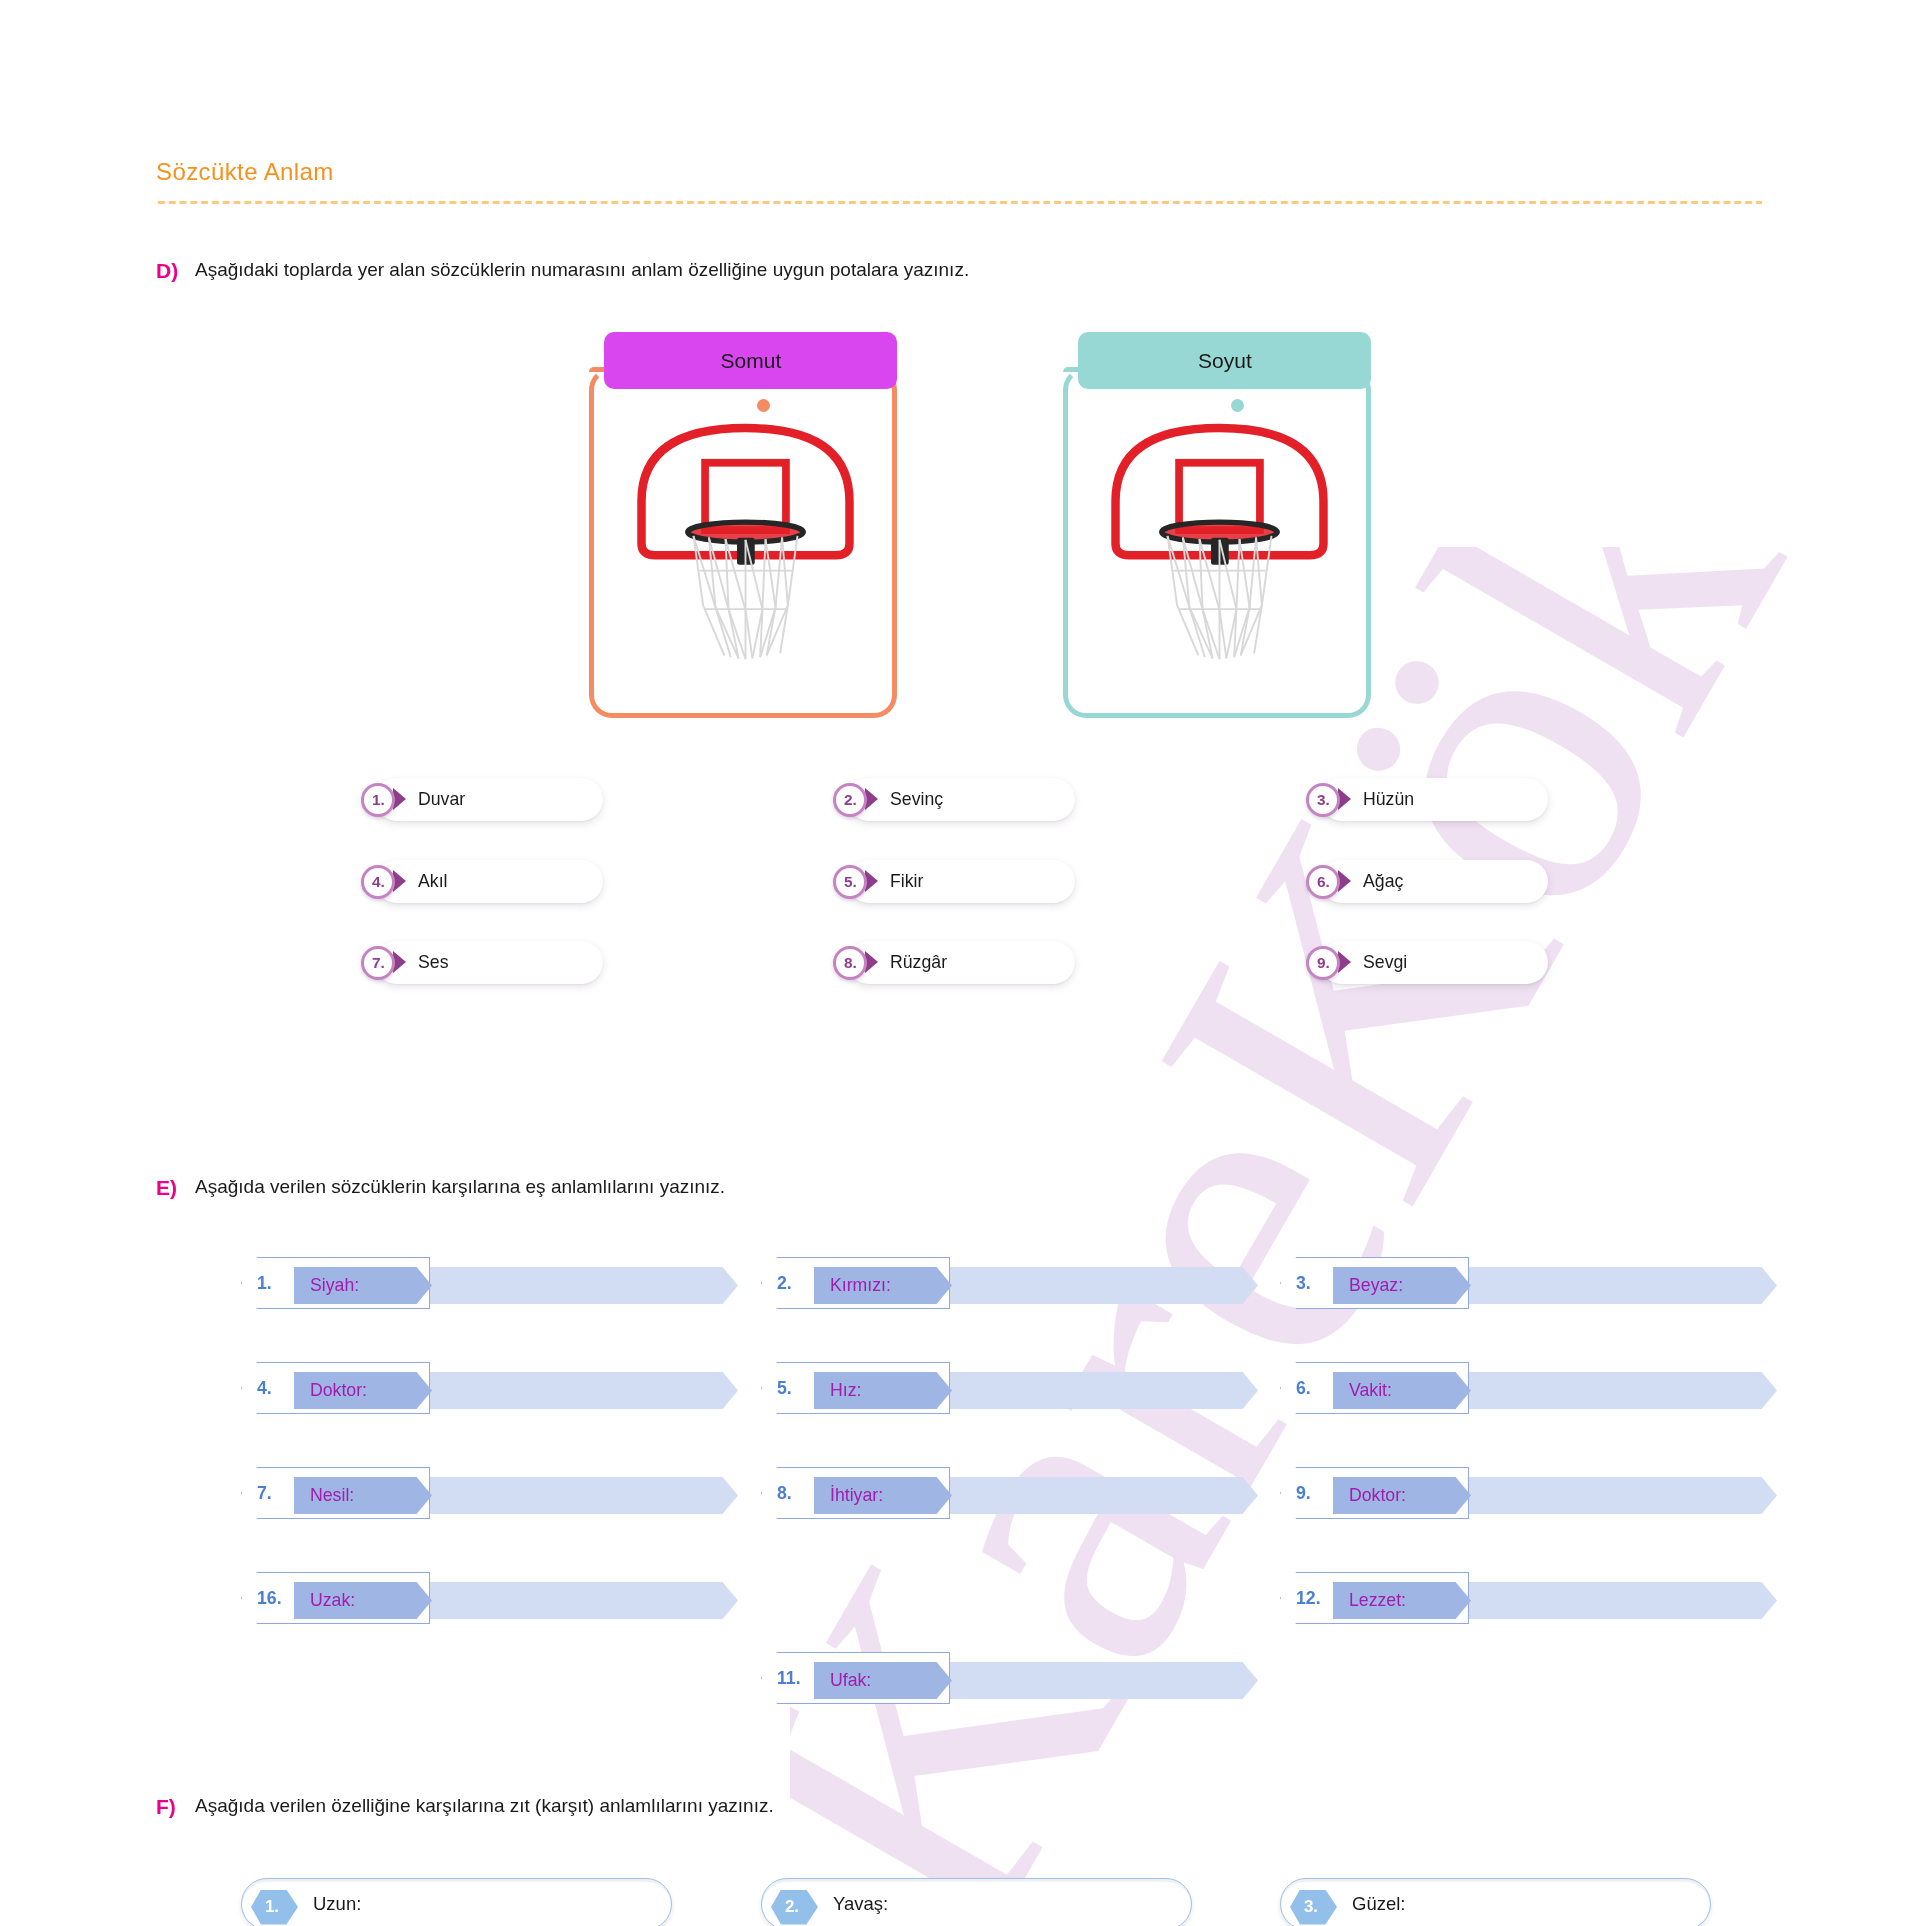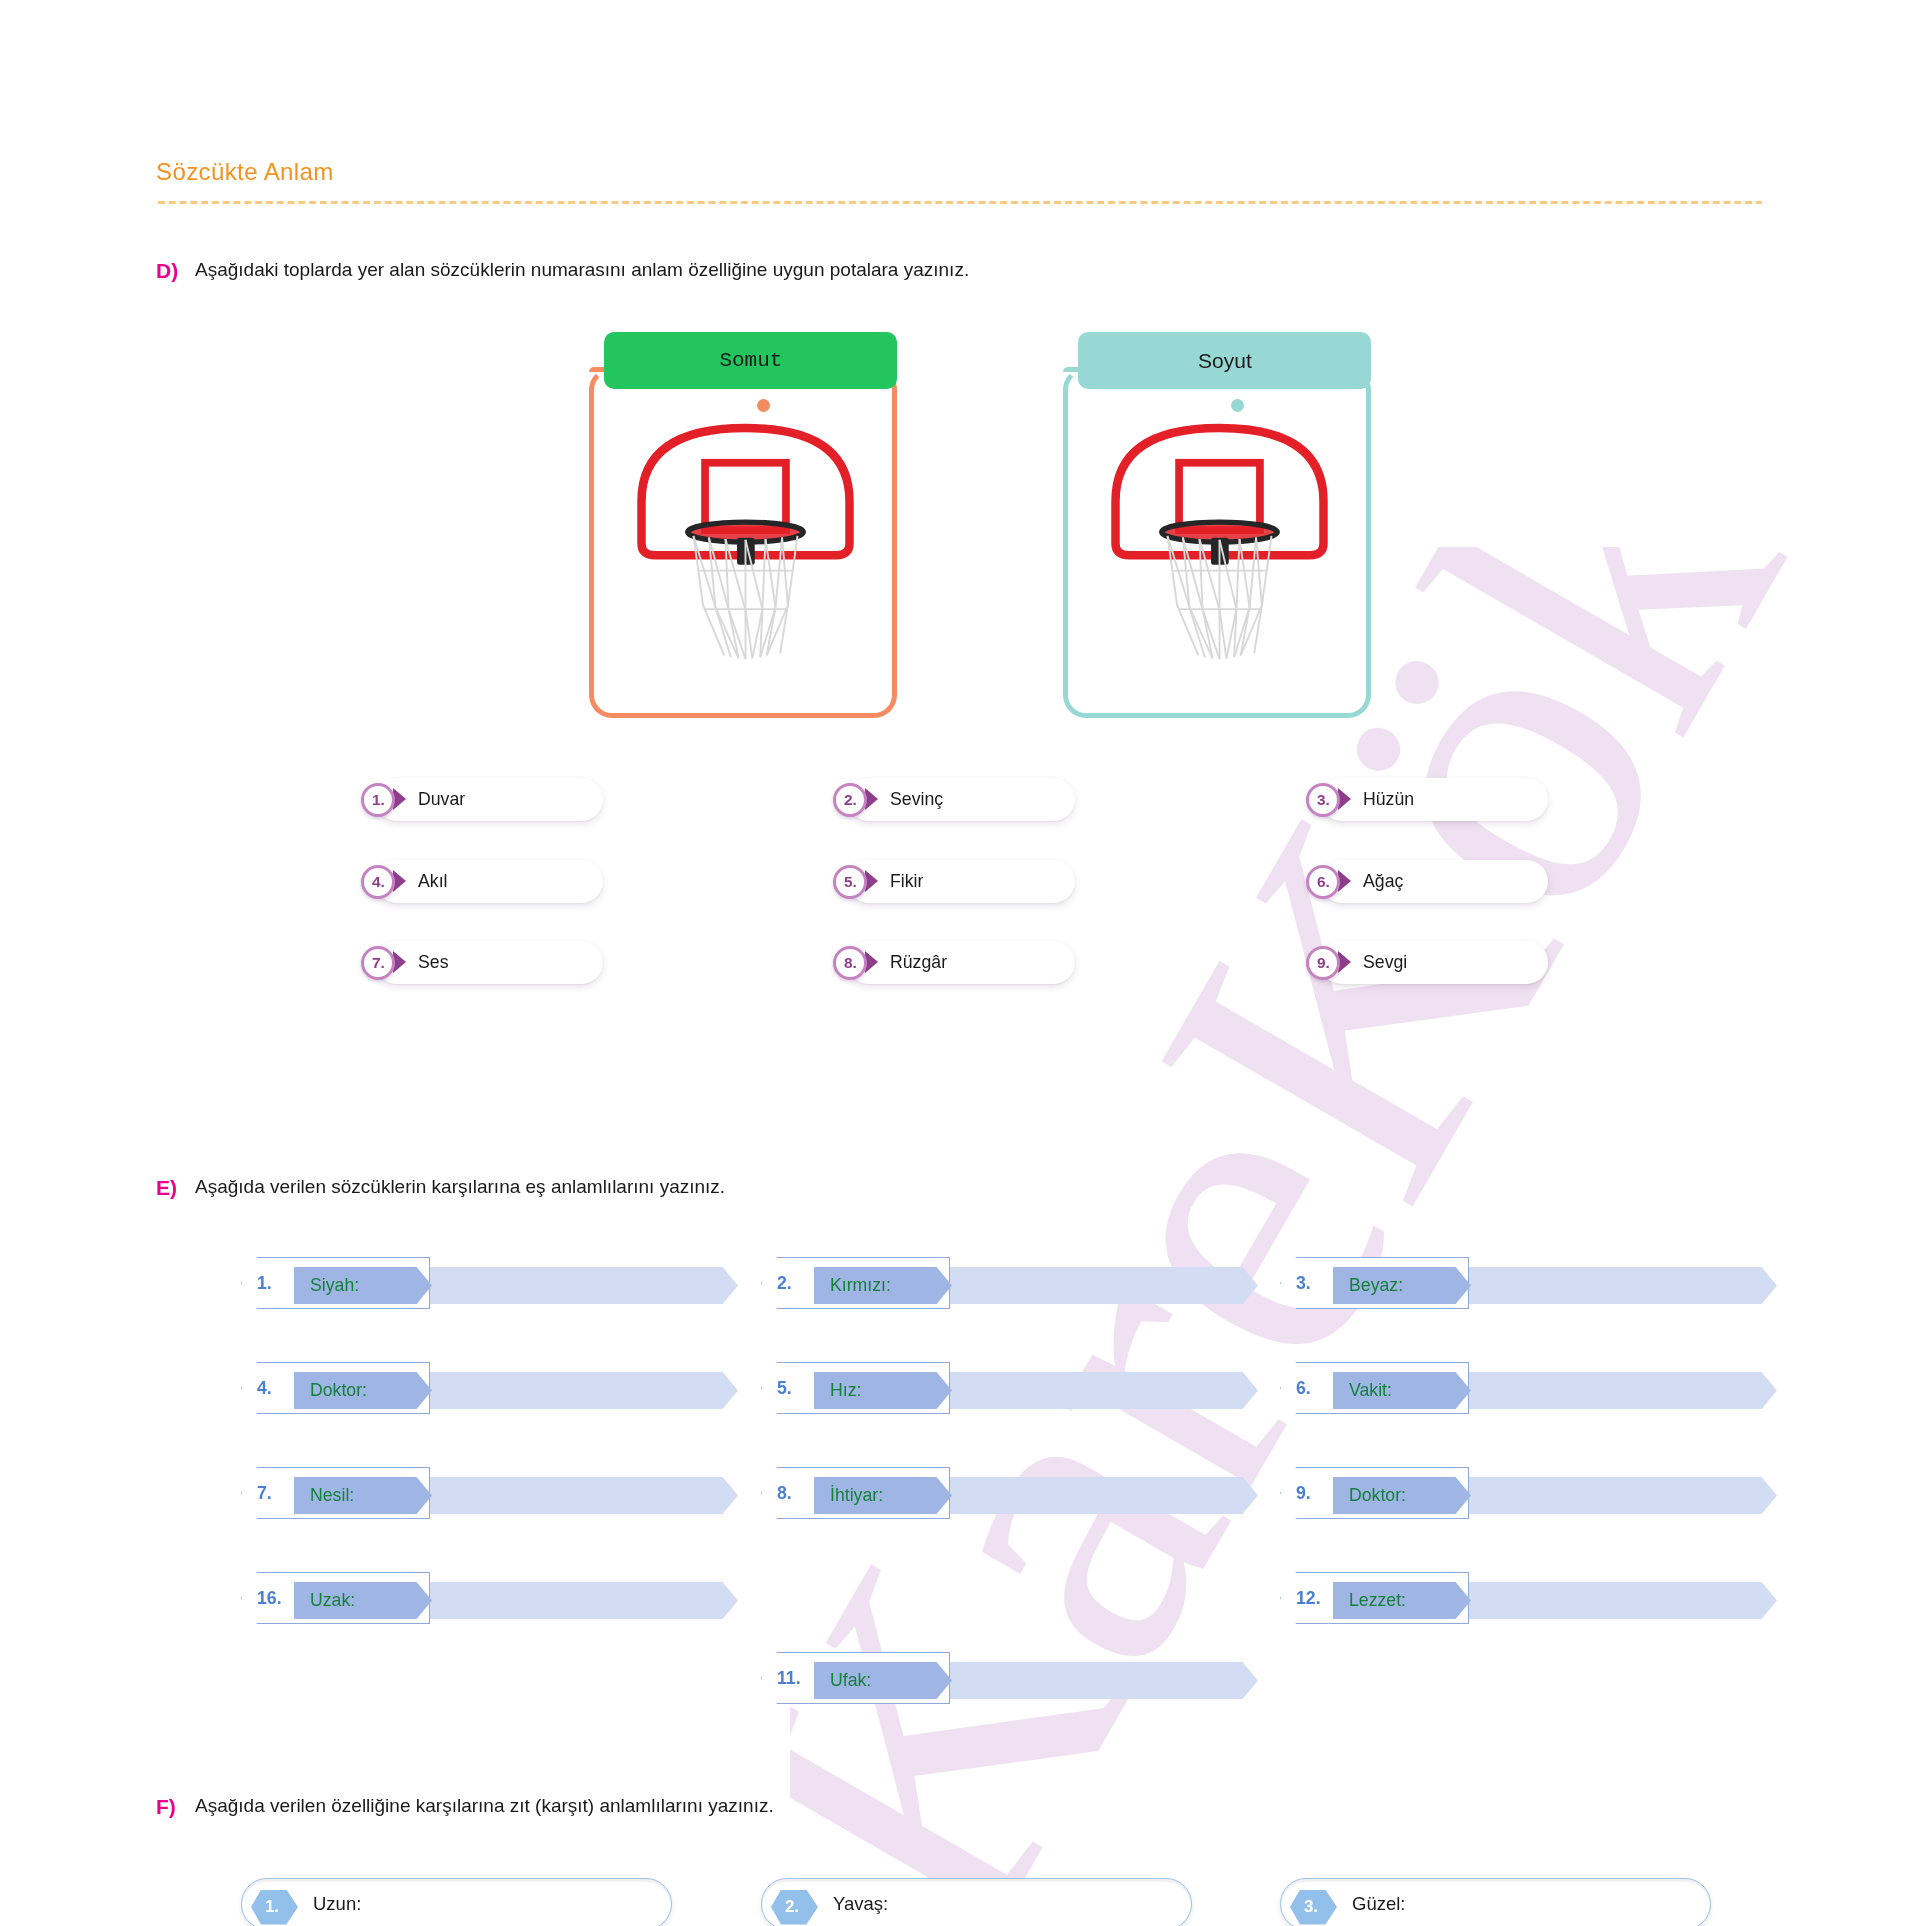--- a/index.html
+++ b/index.html
@@ -76,21 +76,21 @@
     width: 293px;
     height: 57px;
     border-radius: 10px;
     display: flex;
     align-items: center;
     justify-content: center;
     font-size: 21px;
     color: #1a1a1a;
     z-index: 4;
   }
-  .hoop-head.somut { background: #22c55e; font-family: Liberation Mono, monospace; }
+  .hoop-head.somut { background: #d946ef; }
   .hoop-head.soyut { background: #97d8d5; }
   .hoop-frame {
     position: absolute;
     left: 0;
     top: 35px;
     width: 308px;
     height: 351px;
     border-radius: 23px;
     background: transparent;
   }
@@ -240,21 +240,21 @@
     box-shadow: -2.3px 2.3px 3.9px rgba(0,0,0,0.14);
   }
   .echev-word {
     position: absolute;
     left: 69px;
     top: 10px;
     height: 37px;
     display: flex;
     align-items: center;
     font-size: 17.7px;
-    color: #15803d;
+    color: #a21caf;
     z-index: 9;
   }
   .echev-blank {
     position: absolute;
     left: 182px;
     top: 10px;
     width: 315px;
     height: 37px;
     background: #d2dcf3;
     clip-path: polygon(0 0, calc(100% - 15.4px) 0, 100% 50%, calc(100% - 15.4px) 100%, 0 100%);

